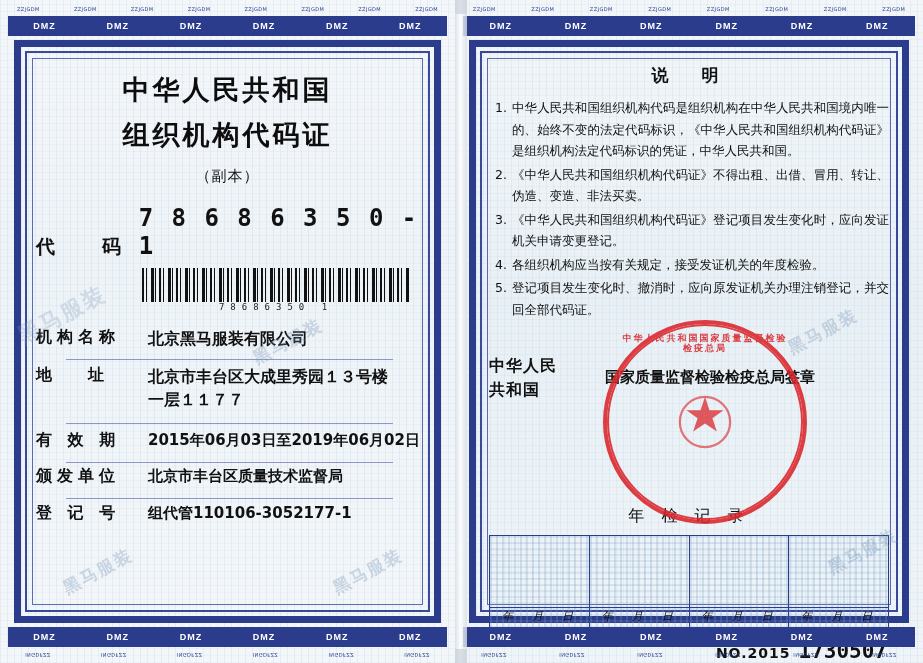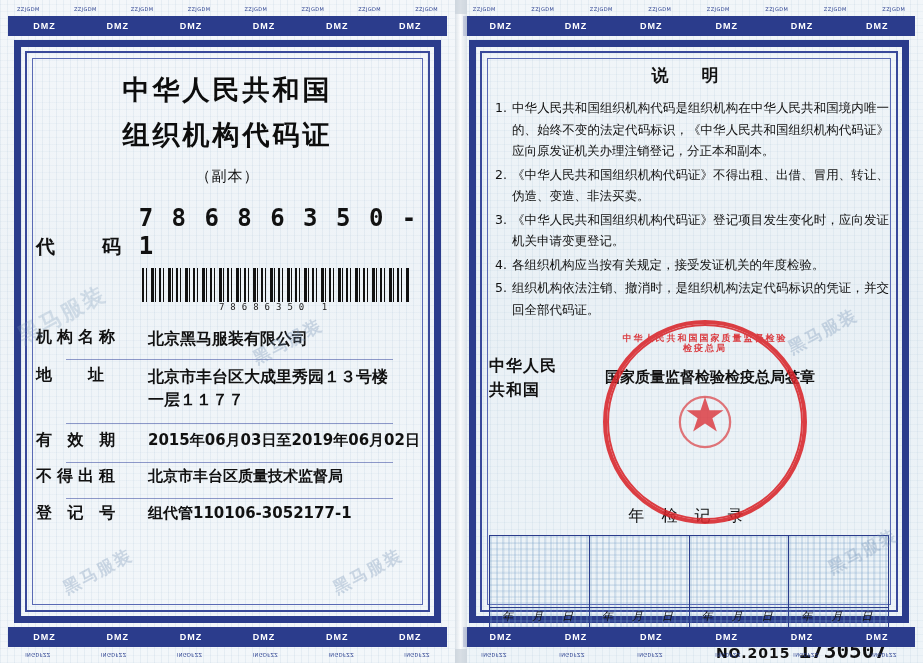--- a/index.html
+++ b/index.html
@@ -309,21 +309,21 @@
       <div style="position:relative;margin-top:18px;">
         <div class="field">
           <div class="field-label sp3">有 效 期</div>
           <div class="field-value small">2015年06月03日至2019年06月02日</div>
         </div>
         <div class="underline-box" style="top:32px;"></div>
       </div>
 
       <div style="position:relative;margin-top:14px;">
         <div class="field">
-          <div class="field-label sp3">不得出租</div>
+          <div class="field-label sp3">颁发单位</div>
           <div class="field-value small">北京市丰台区质量技术监督局</div>
         </div>
         <div class="underline-box" style="top:32px;"></div>
       </div>
 
       <div style="position:relative;margin-top:14px;">
         <div class="field">
           <div class="field-label sp3">登 记 号</div>
           <div class="field-value small">组代管110106-3052177-1</div>
         </div>
@@ -382,37 +382,37 @@
         <div class="frame-inner2"></div>
       </div>
     </div>
 
     <div class="content">
       <div class="shuoming-title">说　明</div>
 
       <div class="notes">
         <div class="note">
           <div class="note-num">1.</div>
-          <div class="note-text">中华人民共和国组织机构代码是组织机构在中华人民共和国境内唯一的、始终不变的法定代码标识，《中华人民共和国组织机构代码证》应向原发证机关办理注销登记，分正本和副本。</div>
+          <div class="note-text">中华人民共和国组织机构代码是组织机构在中华人民共和国境内唯一的、始终不变的法定代码标识，《中华人民共和国组织机构代码证》是组织机构法定代码标识的凭证，中华人民共和国。</div>
         </div>
         <div class="note">
           <div class="note-num">2.</div>
           <div class="note-text">《中华人民共和国组织机构代码证》不得出租、出借、冒用、转让、伪造、变造、非法买卖。</div>
         </div>
         <div class="note">
           <div class="note-num">3.</div>
           <div class="note-text">《中华人民共和国组织机构代码证》登记项目发生变化时，应向发证机关申请变更登记。</div>
         </div>
         <div class="note">
           <div class="note-num">4.</div>
           <div class="note-text">各组织机构应当按有关规定，接受发证机关的年度检验。</div>
         </div>
         <div class="note">
           <div class="note-num">5.</div>
-          <div class="note-text">组织机构依法注销、撤消时，是组织机构法定代码标识的凭证，并交回全部代码证。</div>
+          <div class="note-text">登记项目发生变化时、撤消时，应向原发证机关办理注销登记，并交回全部代码证。</div>
         </div>
       </div>
 
       <div class="seal-area">
         <div class="issuer-left" style="white-space:pre-line;">中华人民
 共和国</div>
         <div class="issuer-right">国家质量监督检验检疫总局签章</div>
 
         <div class="seal">
           <svg class="seal-emblem" viewBox="0 0 100 100">

